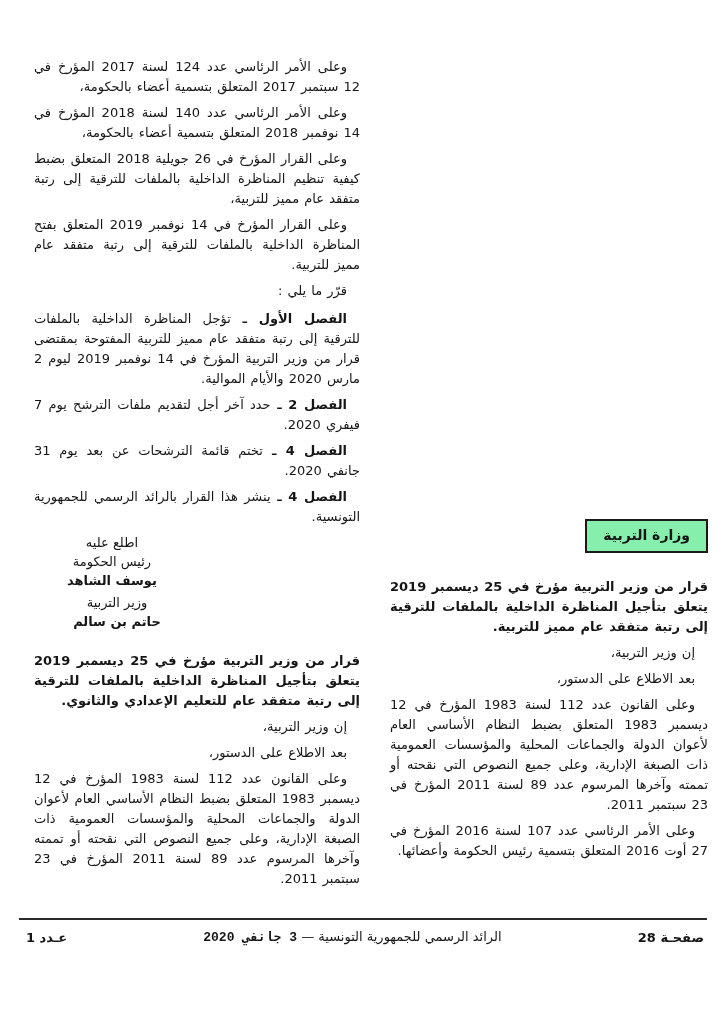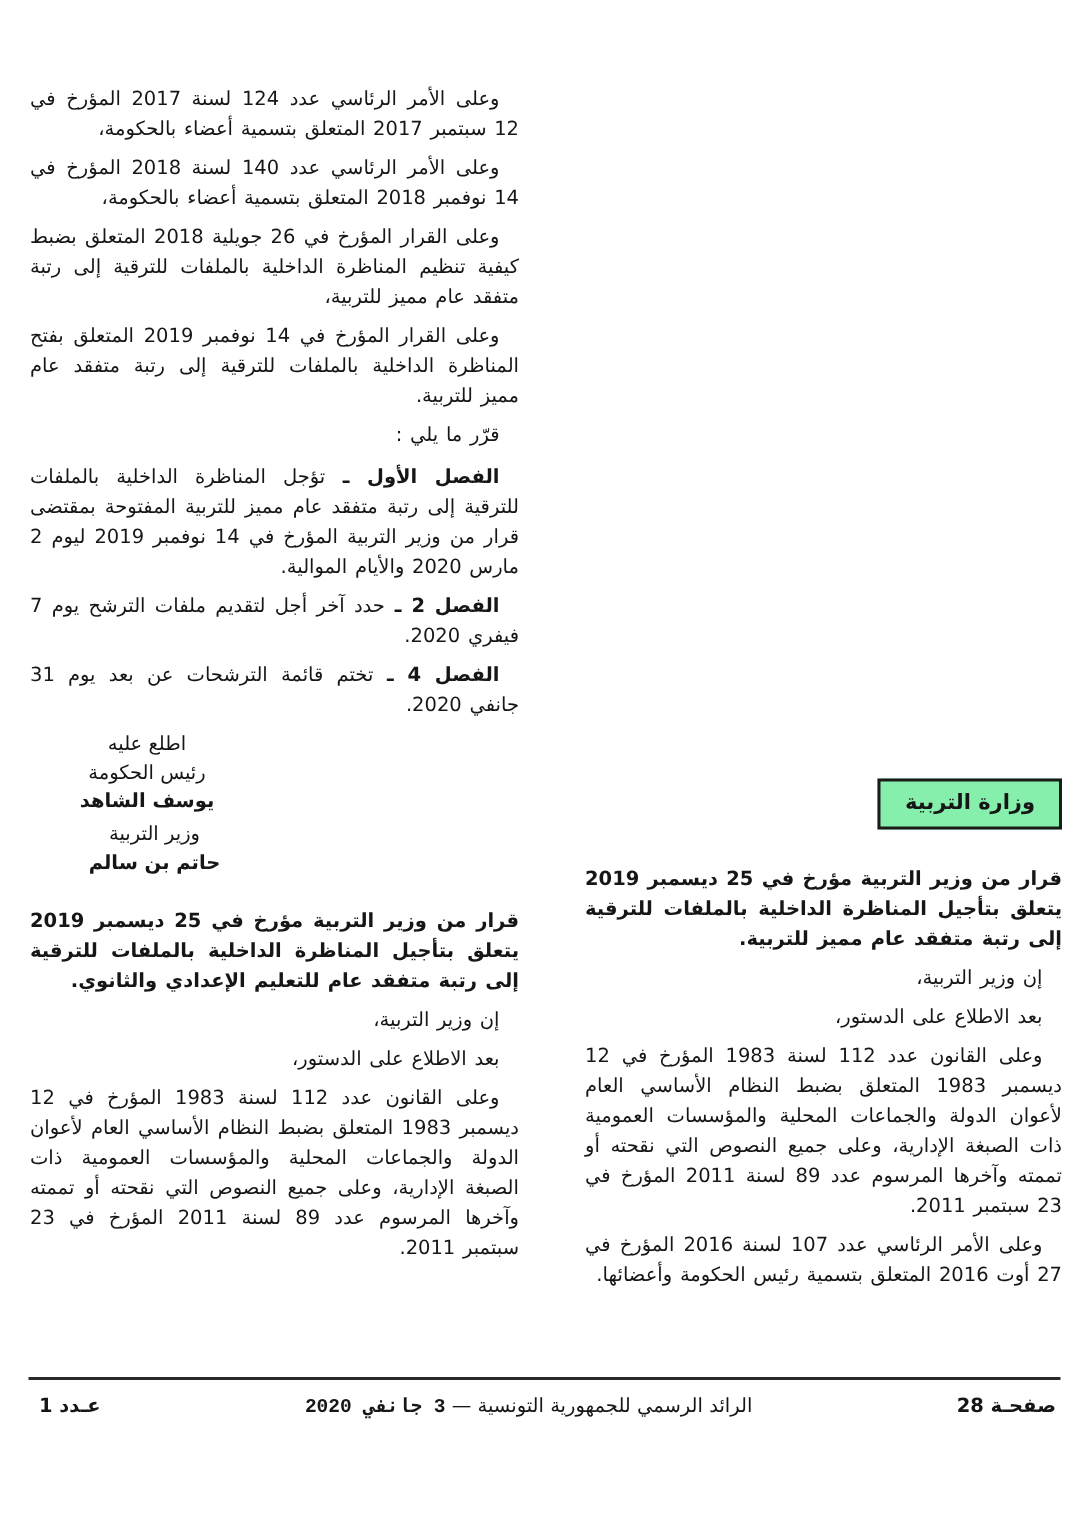--- a/index.html
+++ b/index.html
@@ -3,21 +3,21 @@
 <meta charset="utf-8">
 <style>
   html,body{margin:0;padding:0;}
   body{
     width:724px;height:1024px;background:#ffffff;
     font-family:"DejaVu Sans",sans-serif;
     color:#161616;direction:rtl;position:relative;overflow:hidden;
   }
   .page{position:absolute;inset:0;background:#fff;}
   .col{position:absolute;}
-  .col-a{left:20px;top:57px;width:326px;}
+  .col-a{left:34px;top:57px;width:326px;}
   .col-b{right:16px;top:519px;width:318px;}
   .para{
     margin:0 0 6px 0;
     font-size:13px;line-height:20px;
     text-align:justify;text-indent:13px;
     word-spacing:1px;
   }
   .heading{font-weight:700;text-indent:0;}
   .heading-2{margin-top:20px;}
   .decides{margin-top:4px;margin-bottom:8px;}
@@ -63,20 +63,21 @@
   <div class="col col-a">
     <p class="para">وعلى الأمر الرئاسي عدد 124 لسنة 2017 المؤرخ في 12 سبتمبر 2017 المتعلق بتسمية أعضاء بالحكومة،</p>
     <p class="para">وعلى الأمر الرئاسي عدد 140 لسنة 2018 المؤرخ في 14 نوفمبر 2018 المتعلق بتسمية أعضاء بالحكومة،</p>
     <p class="para">وعلى القرار المؤرخ في 26 جويلية 2018 المتعلق بضبط كيفية تنظيم المناظرة الداخلية بالملفات للترقية إلى رتبة متفقد عام مميز للتربية،</p>
     <p class="para">وعلى القرار المؤرخ في 14 نوفمبر 2019 المتعلق بفتح المناظرة الداخلية بالملفات للترقية إلى رتبة متفقد عام مميز للتربية.</p>
     <p class="para decides">قرّر ما يلي :</p>
 
     <p class="para"><span class="art-label">الفصل الأول ـ </span><span>تؤجل المناظرة الداخلية بالملفات للترقية إلى رتبة متفقد عام مميز للتربية المفتوحة بمقتضى قرار من وزير التربية المؤرخ في 14 نوفمبر 2019 ليوم 2 مارس 2020 والأيام الموالية.</span></p>
     <p class="para"><span class="art-label">الفصل 2 ـ </span><span>حدد آخر أجل لتقديم ملفات الترشح يوم 7 فيفري 2020.</span></p>
     <p class="para"><span class="art-label">الفصل 4 ـ </span><span>تختم قائمة الترشحات عن بعد يوم 31 جانفي 2020.</span></p>
+    <p class="para"><span class="art-label">الفصل 4 ـ </span><span>ينشر هذا القرار بالرائد الرسمي للجمهورية التونسية.</span></p>
 
 
     <div class="sig sig-viewer">
       <div>اطلع عليه</div>
       <div>رئيس الحكومة</div>
       <div class="name">يوسف الشاهد</div>
     </div>
 
     <div class="sig sig-minister">
       <div>وزير التربية</div>

